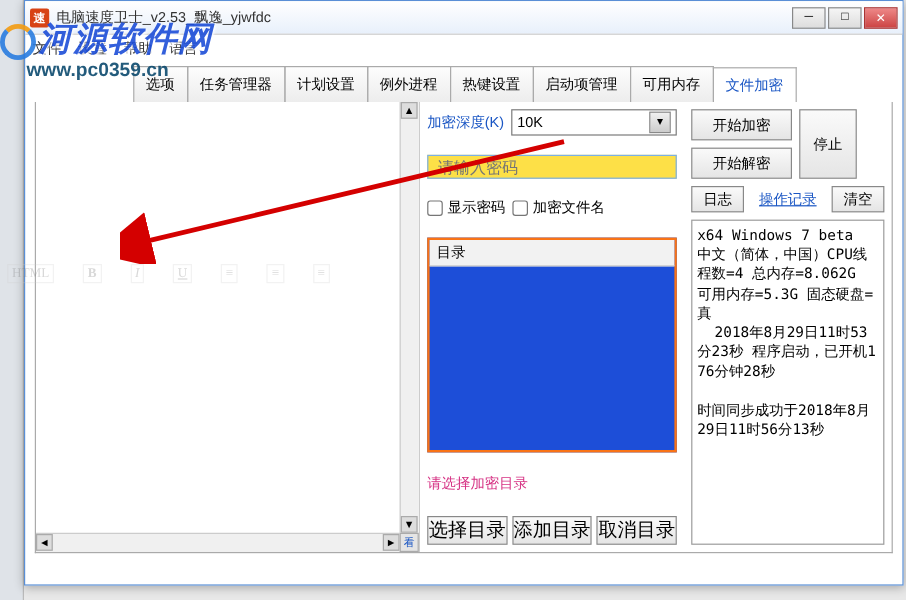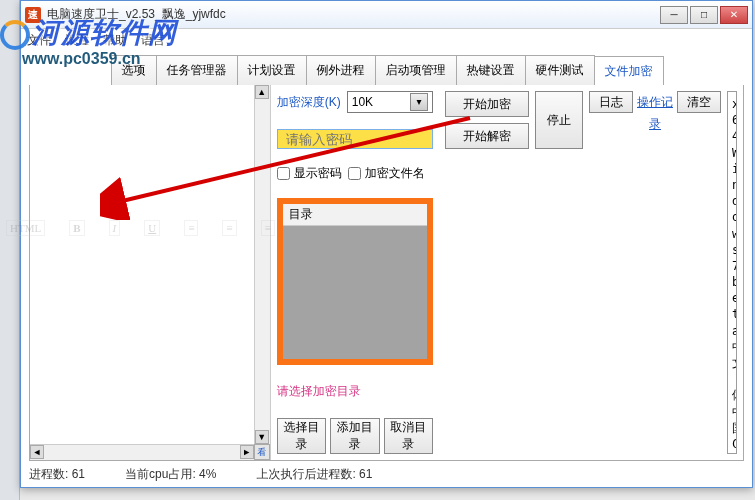--- a/index.html
+++ b/index.html
@@ -43,27 +43,27 @@
 .left-pane .corner-btn { position: absolute; right: 0; bottom: 0; width: 16px; height: 16px; background: #e5e5e5; border: 1px solid #aaa; font-size: 9px; text-align: center; cursor:pointer; line-height:14px; color:#1a56c4;}
 
 .mid-pane { width: 220px; padding: 6px 6px; display: flex; flex-direction: column; gap: 16px; justify-content: center; }
 .row { display: flex; align-items: center; gap: 6px; }
 .lbl-k { color: #1a56c4; }
 .select { flex:1; height: 22px; border: 1px solid #7a7a7a; background: #fff; padding: 0 4px; display: flex; align-items: center; justify-content: space-between; cursor: pointer; }
 .select .caret { width: 18px; height: 18px; background: linear-gradient(#f0f0f0,#ccc); border: 1px solid #888; text-align: center; font-size: 10px; line-height: 16px; }
 .inp { height: 20px; border: 1px solid #7ab0e8; background: #fde047; padding: 0 8px; color: #1a56c4; width: 100%; }
 .chk { display: flex; align-items: center; gap: 4px; }
 .chk input { width: 13px; height: 13px; accent-color: #1a56c4; }
-.dirbox { flex: 1; border: 6px solid #f97316; background: #a3a3a3; min-height: 160px; }
+.dirbox { flex: 1; border: 2px solid #f97316; background: #1d4ed8; min-height: 160px; }
 .dirbox .hdr { background: #f2f2f2; padding: 2px 6px; border-bottom: 1px solid #ccc; }
 .hint { color: #d63384; padding: 2px 0; }
 .btnrow { display: flex; gap: 4px; }
-.btn { flex: 1; height: 36px; border: 1px solid #888; background: linear-gradient(#fafafa,#e5e5e5); cursor: pointer; font-size: 12px; }
-
-.right-pane { flex: 1; padding: 6px; display: flex; flex-direction: row; gap: 6px; }
+.btn { flex: 1; height: 24px; border: 1px solid #888; background: linear-gradient(#fafafa,#e5e5e5); cursor: pointer; font-size: 16px; }
+
+.right-pane { flex: 1; padding: 6px; display: flex; flex-direction: column; gap: 6px; }
 .right-top { display: flex; gap: 6px; align-items: flex-start; }
 .right-top .col { display:flex; flex-direction:column; gap:6px; }
 .btn2 { width: 84px; height: 26px; border: 1px solid #888; background: linear-gradient(#fafafa,#e5e5e5); cursor: pointer; font-size: 12px; }
 .btn-stop { width: 48px; height: 58px; border: 1px solid #888; background: linear-gradient(#fafafa,#e5e5e5); cursor: pointer; font-size: 12px; }
 .log-ctrl { display: flex; gap: 4px; }
 .log-ctrl .sm { width: 44px; height: 22px; border: 1px solid #888; background: linear-gradient(#fafafa,#e5e5e5); cursor: pointer; font-size: 12px; }
 .log-ctrl .link { flex:1; color: #1a56c4; text-align:center; line-height:22px; text-decoration: underline; cursor:pointer; }
 .logbox { flex: 1; border: 1px solid #9c9c9c; background: #fff; padding: 4px; font-family: SimSun, monospace; font-size: 12px; line-height: 1.35; overflow: hidden; white-space: pre-wrap; word-break: break-all; }
 
 .statusbar { position: absolute; left: 8px; right: 8px; bottom: 4px; height: 18px; display: flex; gap: 40px; align-items: center; font-size: 12px; color: #333; }
@@ -98,23 +98,23 @@
     <span>语言</span>
   </div>
 
   <div class="content">
     <div class="tabrow">
       <div class="tabs">
         <div class="tab">选项</div>
         <div class="tab">任务管理器</div>
         <div class="tab">计划设置</div>
         <div class="tab">例外进程</div>
+        <div class="tab">热键设置</div>
         <div class="tab">启动项管理</div>
-        <div class="tab">热键设置</div>
-        <div class="tab">硬件测试</div>
+        <div class="tab">可用内存</div>
         <div class="tab active">文件加密</div>
       </div>
       <button class="one-click">一键关闭进程</button>
     </div>
 
     <div class="panel">
       <div class="left-pane">
         <div class="scroll-v">
             <div class="arrow">▲</div>
             <div class="arrow">▼</div>
@@ -170,25 +170,20 @@
           <button class="sm">清空</button>
         </div>
         <div class="logbox">x64 Windows 7 beta  中文（简体，中国）CPU线程数=4 总内存=8.062G 可用内存=5.3G 固态硬盘=真
   2018年8月29日11时53分23秒 程序启动，已开机176分钟28秒
 
 时间同步成功于2018年8月29日11时56分13秒</div>
       </div>
     </div>
   </div>
 
-  <div class="statusbar">
-    <span><span>进程数:</span> <span>61</span></span>
-    <span><span>当前cpu占用:</span> <span>4%</span></span>
-    <span><span>上次执行后进程数:</span> <span>61</span></span>
-  </div>
 </div>
 
 <div class="watermark">
   <div class="wm-logo"><span class="ring"></span><span>河源软件网</span></div>
   <div class="wm-url">www.pc0359.cn</div>
 </div>
 
 <div class="editor-toolbar">
   <span>HTML</span>
     <span><b>B</b></span>

